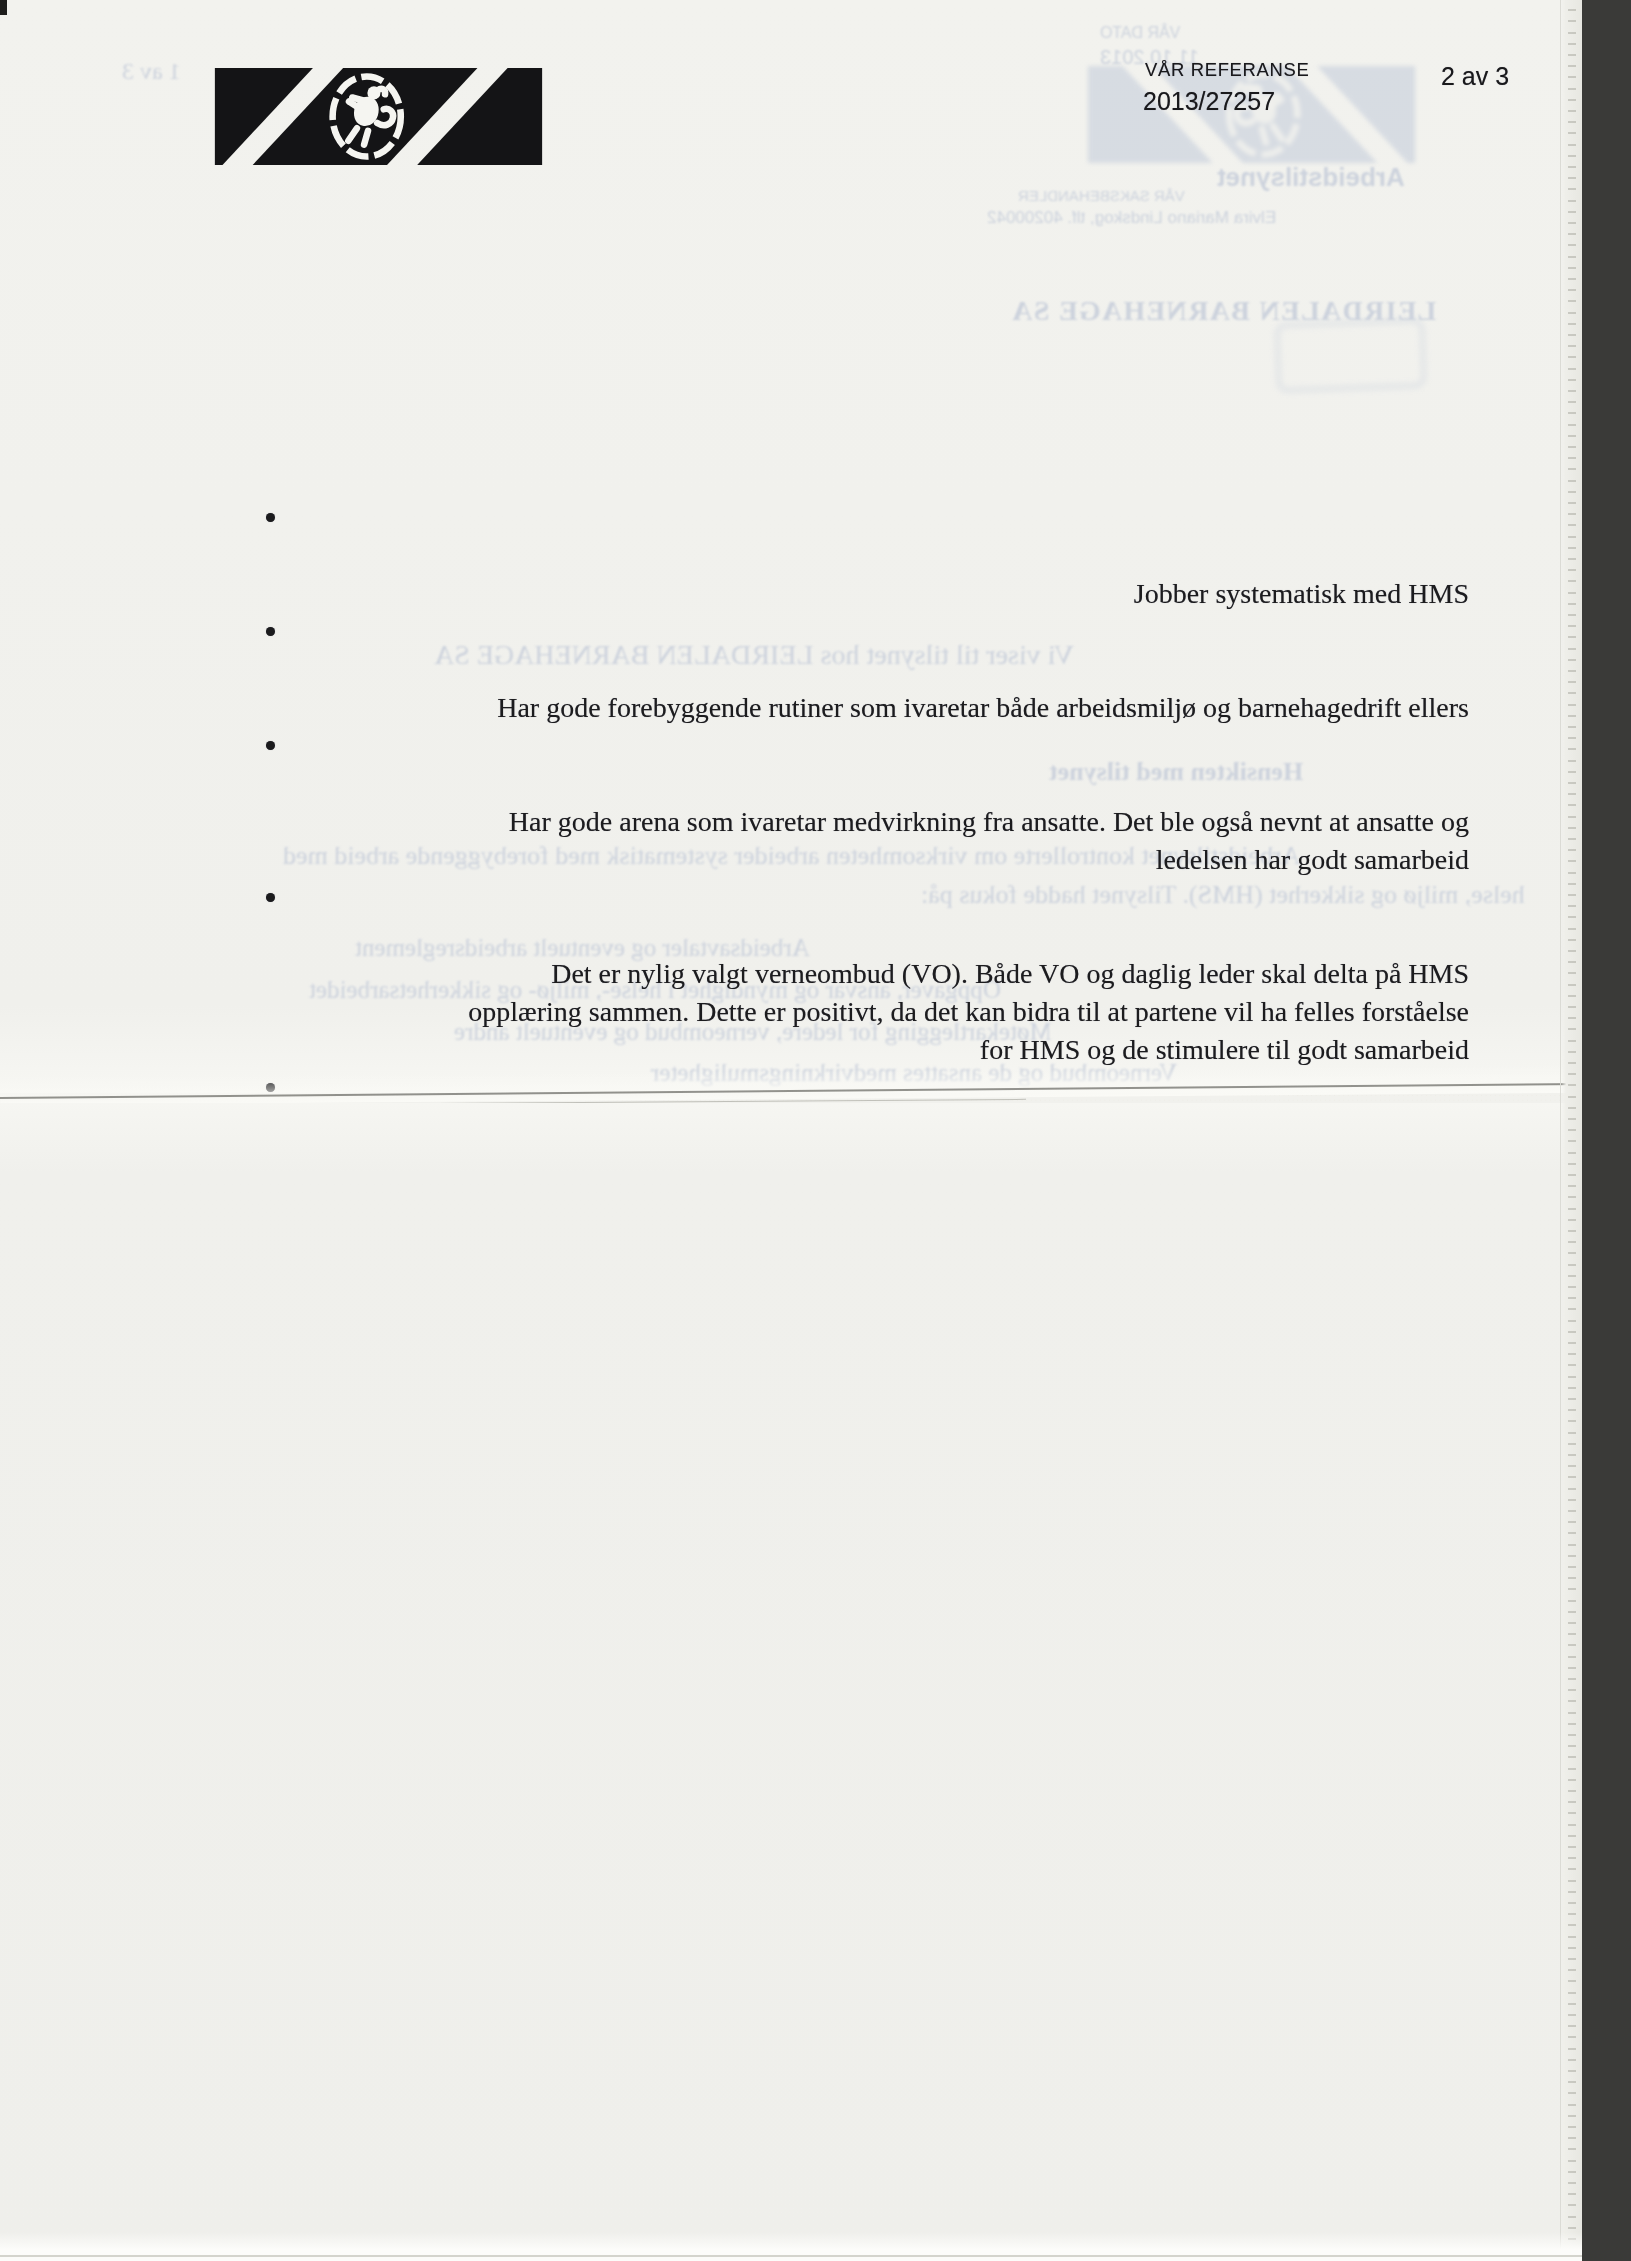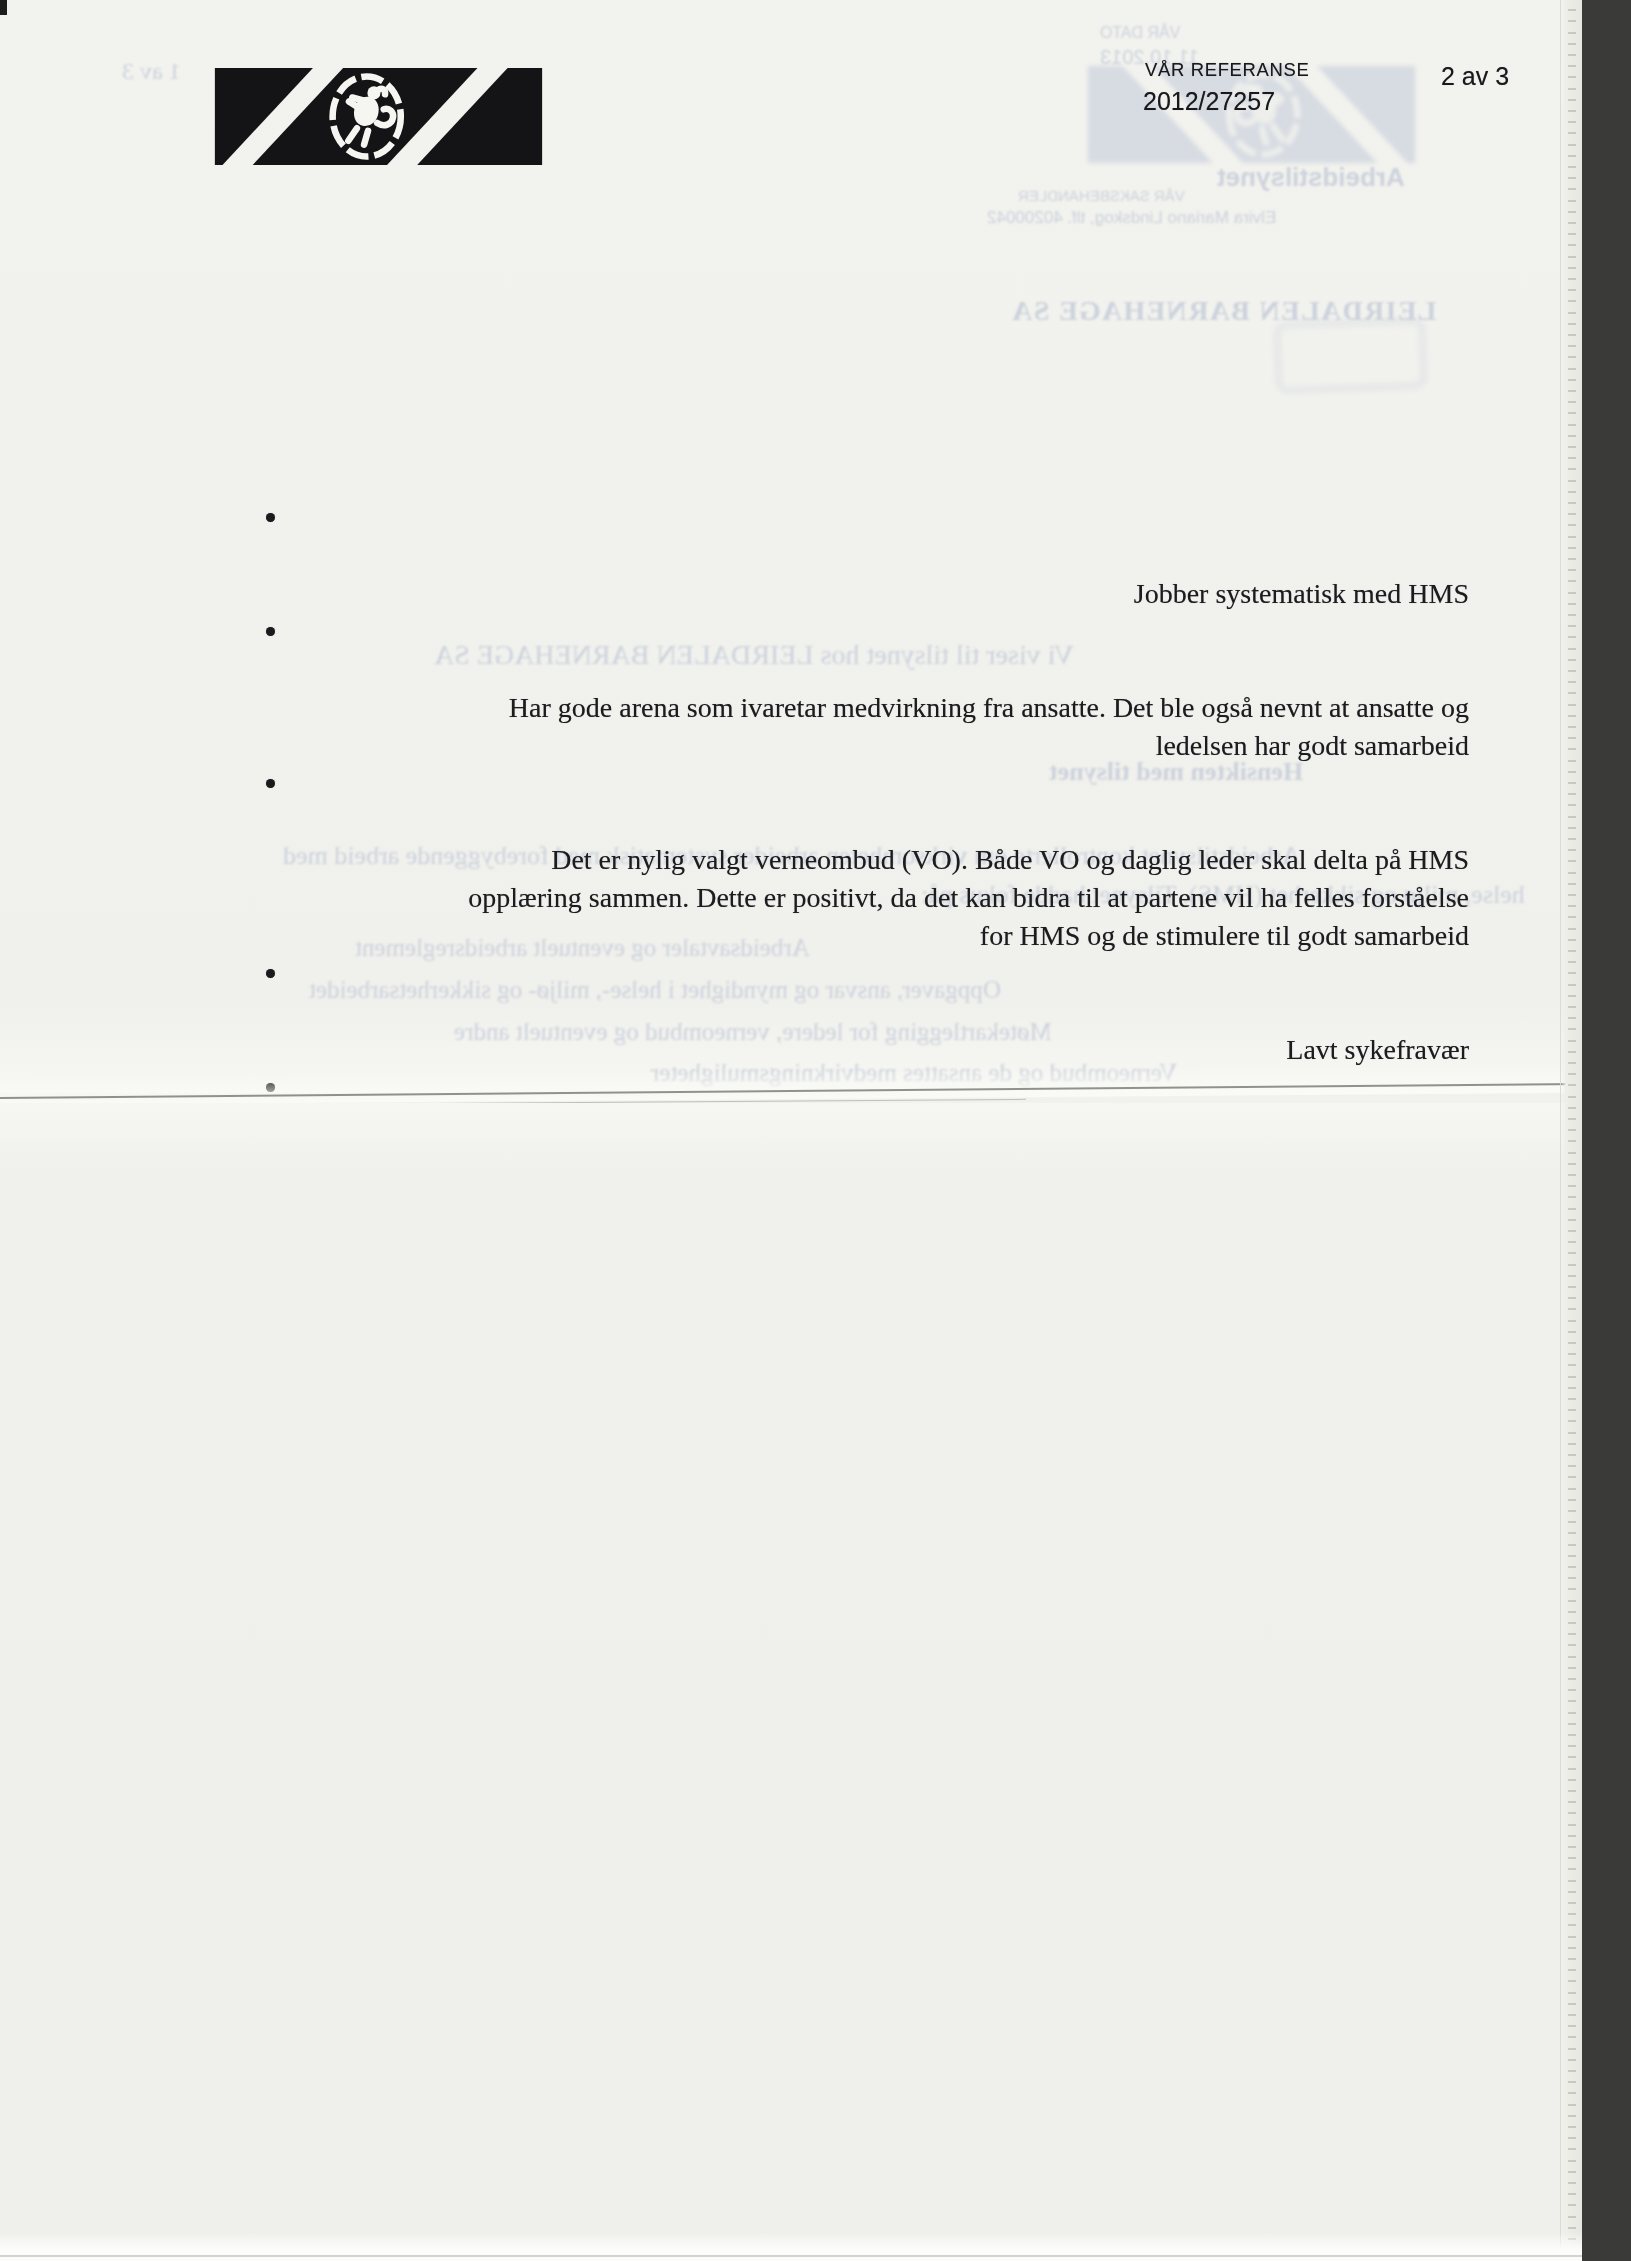--- a/index.html
+++ b/index.html
@@ -108,28 +108,32 @@
     <div class="ghost" style="left:454px;top:1018px;font-size:25px;">Møtekartlegging for ledere, verneombud og eventuelt andre</div>
     <div class="ghost" style="left:651px;top:1059px;font-size:25px;">Verneombud og de ansattes medvirkningsmuligheter</div>
 
     <div class="logo logo-p2">
       <svg class="logo-svg" viewBox="0 0 500 148" width="329" height="97">
           <use href="#at-logo"></use>
         </svg>
     </div>
 
     <div class="ink sans label" style="left:1145px;top:59px;">VÅR REFERANSE</div>
-    <div class="ink sans hval" style="left:1143px;top:87px;">2012/27257</div>
+    <div class="ink sans hval" style="left:1143px;top:87px;">2013/27257</div>
     <div class="ink sans hval" style="left:1441px;top:62px;">2 av 3</div>
 
 
     <div class="bullets">
       <div class="bullet-item">
         <span class="dot"></span>
         <span class="btext">Jobber systematisk med HMS</span>
+      </div>
+      <div class="bullet-item">
+        <span class="dot"></span>
+        <span class="btext">Har gode forebyggende rutiner som ivaretar både arbeidsmiljø og barnehagedrift ellers</span>
       </div>
       <div class="bullet-item">
         <span class="dot"></span>
         <span class="btext">Har gode arena som ivaretar medvirkning fra ansatte. Det ble også nevnt at ansatte og
 ledelsen har godt samarbeid</span>
       </div>
       <div class="bullet-item">
         <span class="dot"></span>
         <span class="btext">Det er nylig valgt verneombud (VO). Både VO og daglig leder skal delta på HMS
 opplæring sammen. Dette er positivt, da det kan bidra til at partene vil ha felles forståelse

